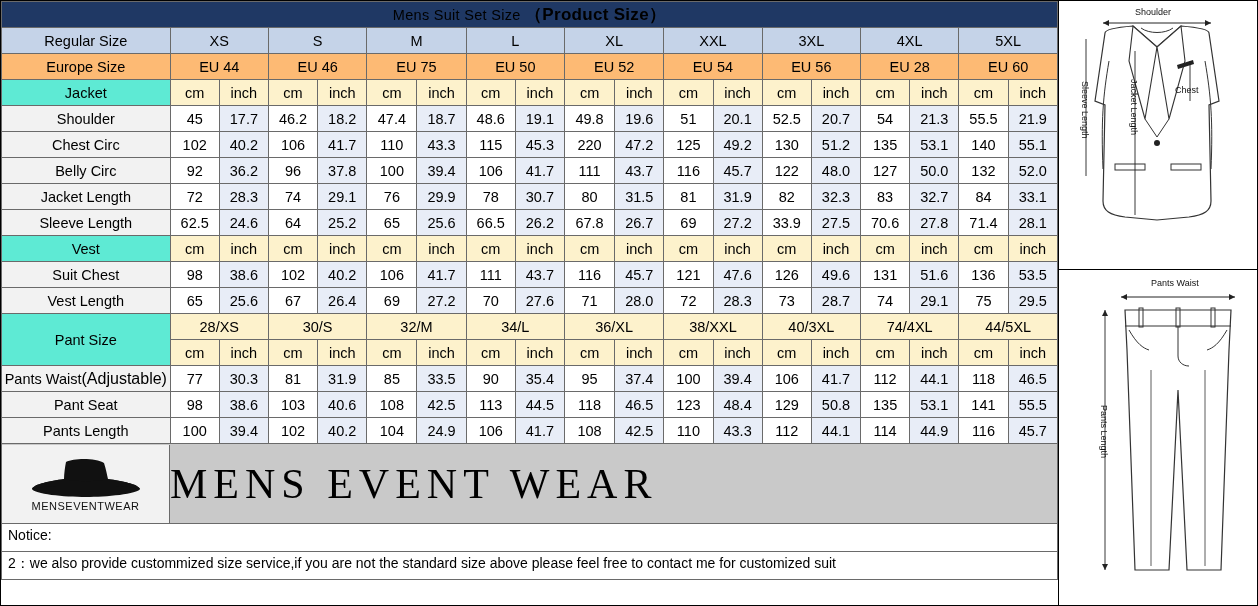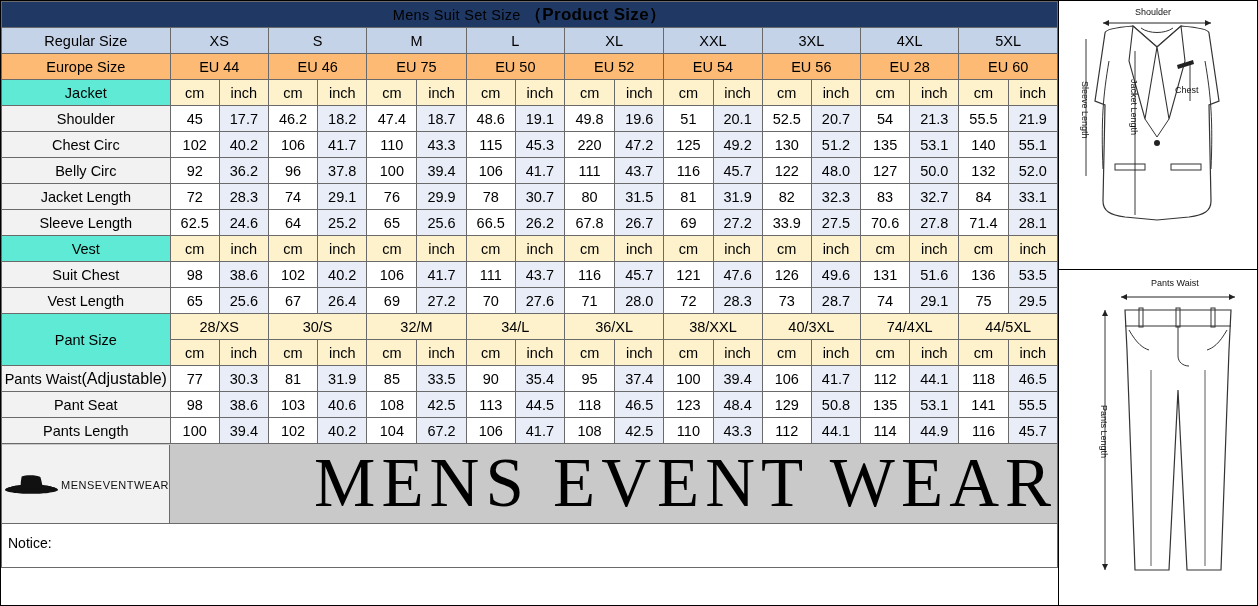--- a/index.html
+++ b/index.html
@@ -40,29 +40,29 @@
   .inch{background:#e8edf7;font-size:14.5px;}
   .pantsize{background:#fdf2cc;font-weight:bold;font-size:16px;height:27px;}
   .small-note{font-size:16px;}
 
   .brandrow{
     width:1057px;height:80px;background:#c9c9c9;border:1px solid #6a6a6a;border-top:none;
     box-sizing:border-box;display:flex;align-items:center;
   }
   .brandbox{
     width:168px;height:78px;background:#f2f2f2;border-right:1px solid #6a6a6a;
-    display:flex;flex-direction:row;align-items:center;justify-content:center;box-sizing:border-box;
+    display:flex;flex-direction:column;align-items:center;justify-content:center;box-sizing:border-box;
   }
   .brandbox .bname{font-size:11px;letter-spacing:.5px;color:#111;margin-top:2px;}
   .brandtext{
-    flex:1;text-align:right;font-family:"Liberation Serif", serif;font-size:69px;
+    flex:1;text-align:left;font-family:"Liberation Serif", serif;font-size:42px;
     letter-spacing:6px;color:#000;
   }
   .notice{width:1057px;box-sizing:border-box;border:1px solid #6a6a6a;border-top:none;background:#fff;}
-  .notice div{font-size:14px;padding:11px 6px;border-bottom:1px solid #6a6a6a;height:21px;}
+  .notice div{font-size:14px;padding:3px 6px;border-bottom:1px solid #6a6a6a;height:21px;}
   .notice div:last-child{border-bottom:none;}
 
   .diag{position:relative;width:199px;box-sizing:border-box;}
   .diag-top{height:268px;border-bottom:1px solid #000;position:relative;}
   .diag-bot{height:335px;position:relative;}
   .dlabel{position:absolute;font-size:9px;color:#111;}
   .vlabel{position:absolute;font-size:9px;color:#111;writing-mode:vertical-rl;}
 </style>
 </head>
 <body>
@@ -405,21 +405,21 @@
             <td class="inch">55.5</td>
       </tr>
 
       <tr>
         <td class="rowlabel">Pants Length</td>
         <td class="cm">100</td>
             <td class="inch">39.4</td>
         <td class="cm">102</td>
             <td class="inch">40.2</td>
         <td class="cm">104</td>
-            <td class="inch">67.2</td>
+            <td class="inch">24.9</td>
         <td class="cm">106</td>
             <td class="inch">41.7</td>
         <td class="cm">108</td>
             <td class="inch">42.5</td>
         <td class="cm">110</td>
             <td class="inch">43.3</td>
         <td class="cm">112</td>
             <td class="inch">44.1</td>
         <td class="cm">114</td>
             <td class="inch">44.9</td>
@@ -435,20 +435,21 @@
           <path d="M40 6 C48 2 70 2 78 7 C80 13 81 19 82 23 C96 25 112 28 114 33 C112 38 80 41 60 41 C38 41 8 38 6 33 C8 28 24 25 38 23 C38 18 39 11 40 6 Z" fill="#111"></path>
           <path d="M38 23 C50 26 70 26 82 23 C96 25 112 28 114 33 C100 29 80 30 60 30 C40 30 20 29 6 33 C8 28 24 25 38 23 Z" fill="#111"></path>
         </svg>
         <div class="bname">MENSEVENTWEAR</div>
       </div>
       <div class="brandtext">MENS  EVENT  WEAR</div>
     </div>
 
     <div class="notice">
       <div>Notice:</div>
+      <div>2：we also provide custommized size service,if you are not the standard size above please feel free to contact me for customized suit</div>
     </div>
   </div>
 
   <div class="right diag">
     <div class="diag-top">
       <svg width="199" height="268" viewBox="0 0 199 268">
 
         <line x1="44" y1="22" x2="152" y2="22" stroke="#222" stroke-width="1"></line>
         <polygon points="44,22 50,19 50,25" fill="#222"></polygon>
         <polygon points="152,22 146,19 146,25" fill="#222"></polygon>

